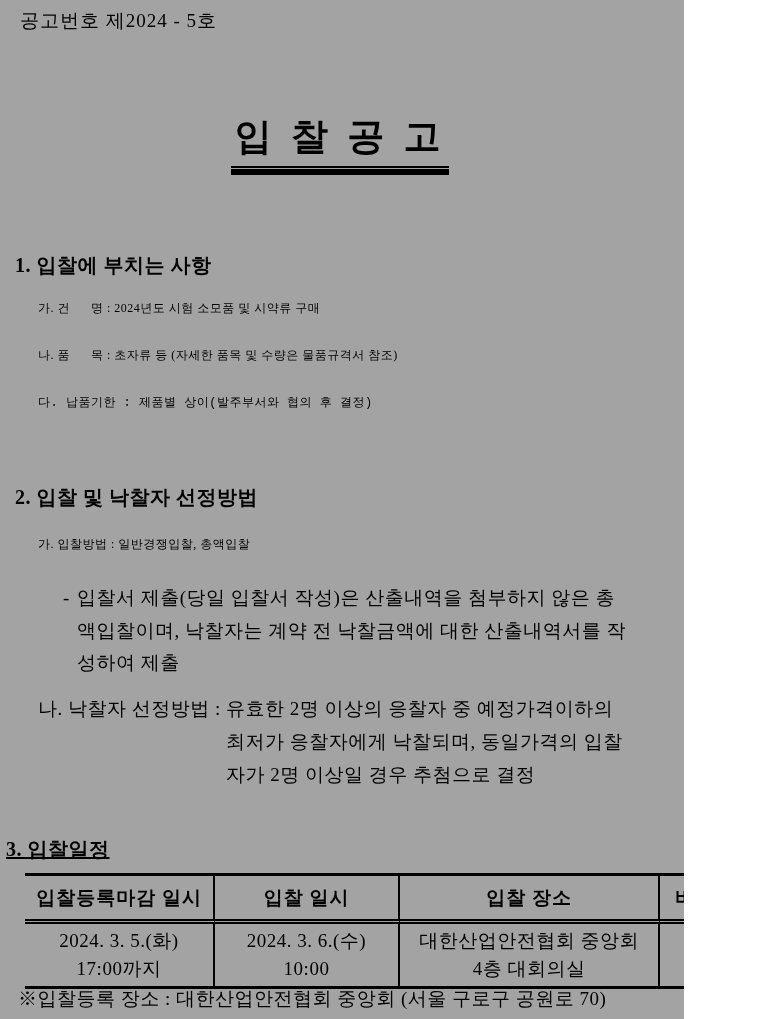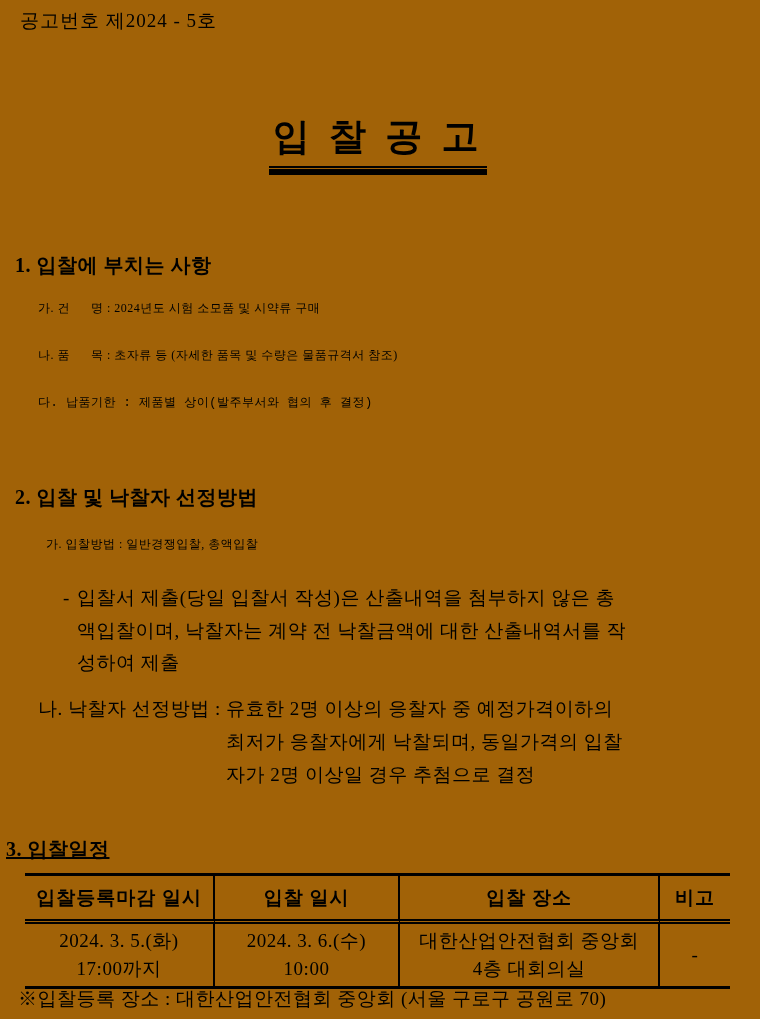--- a/index.html
+++ b/index.html
@@ -2,23 +2,23 @@
 <html><head>
 <meta charset="utf-8">
 <style>
   html, body {
     margin: 0;
     padding: 0;
     background: #ffffff;
   }
   .page {
     position: relative;
-    width: 760px;
+    width: 684px;
     height: 1019px;
-    background: #a16207;
+    background: #a3a3a3;
     color: #000000;
     font-family: "Liberation Serif", "DejaVu Serif", serif;
     overflow: hidden;
   }
   .abs { position: absolute; }
 
   .notice-number {
     left: 20px; top: 8px;
     font-size: 19px;
     letter-spacing: 1px;
@@ -142,21 +142,21 @@
   <div class="abs sec-heading" style="left:15px; top:252px;">1. 입찰에 부치는 사항</div>
 
   <div class="abs body-line" style="left:38px; top:300px;">가. 건      명 : 2024년도 시험 소모품 및 시약류 구매</div>
 
   <div class="abs body-line" style="left:38px; top:347px;">나. 품      목 : 초자류 등 (자세한 품목 및 수량은 물품규격서 참조)</div>
 
   <div class="abs body-line" style="left:38px; top:394px;font-family:Liberation Mono, monospace;">다. 납품기한 : 제품별 상이(발주부서와 협의 후 결정)</div>
 
   <div class="abs sec-heading" style="left:15px; top:484px;">2. 입찰 및 낙찰자 선정방법</div>
 
-  <div class="abs body-line" style="left:38px; top:536px;margin-left:8px;">가. 입찰방법 : 일반경쟁입찰, 총액입찰</div>
+  <div class="abs body-line" style="left:38px; top:536px;">가. 입찰방법 : 일반경쟁입찰, 총액입찰</div>
 
   <div class="abs dash-block" style="left:63px; top:582px;">
     <span class="dash">-</span>
     <div class="lines">
       <div>입찰서 제출(당일 입찰서 작성)은 산출내역을 첨부하지 않은 총</div>
       <div>액입찰이며, 낙찰자는 계약 전 낙찰금액에 대한 산출내역서를 작</div>
       <div>성하여 제출</div>
     </div>
   </div>
 

